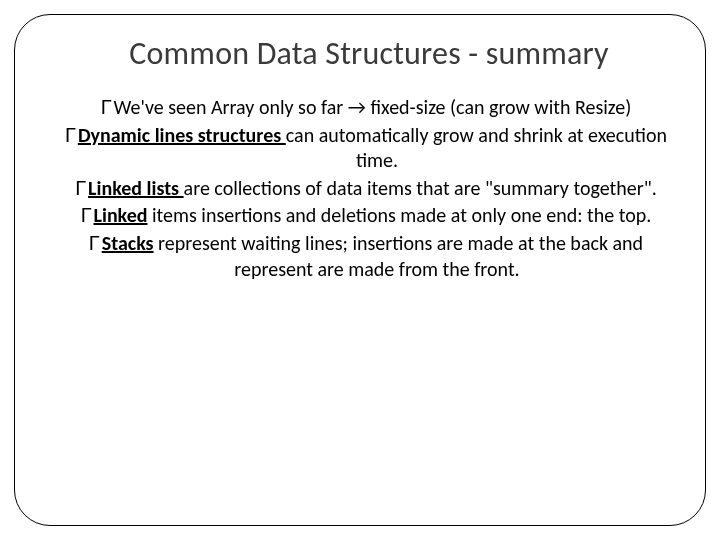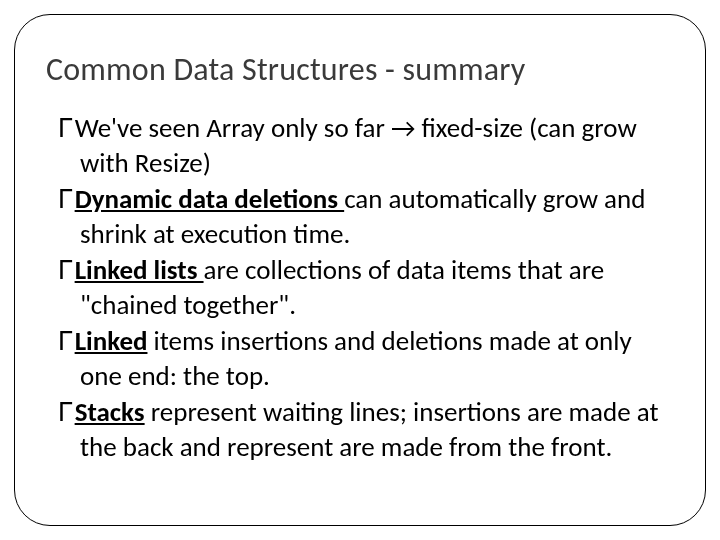--- a/index.html
+++ b/index.html
@@ -8,21 +8,22 @@
     width: 720px;
     height: 540px;
     background: #fff;
     font-family: Calibri, "Segoe UI", Arial, sans-serif;
   }
   .slide {
     box-sizing: border-box;
     width: 720px;
     height: 540px;
     position: relative;
-    padding: 36px 28px 20px 28px;
+    padding: 20px 28px 20px 28px;
+    text-align: center;
   }
   .frame {
     position: absolute;
     left: 14px;
     right: 14px;
     top: 14px;
     bottom: 14px;
     border: 1.5px solid #000;
     border-radius: 36px;
     pointer-events: none;
@@ -31,21 +32,21 @@
     font-size: 32px;
     color: #3a3a3a;
     font-weight: 400;
     margin: 14px 0 22px 18px;
     letter-spacing: 0.2px;
   }
   .bullets {
     margin: 0 18px 0 30px;
   }
   .bullet {
-    font-size: 27px;
+    font-size: 20px;
     line-height: 1.28;
     color: #000;
     margin: 0 0 2px 0;
     text-indent: -22px;
     padding-left: 22px;
   }
   .bullet::before {
     content: "\1F50A";
     content: "";
   }
@@ -64,25 +65,25 @@
 
   <div class="title">Common Data Structures - summary</div>
 
   <div class="bullets">
 
     <p class="bullet">
       <span class="bullet-glyph">Г</span><span>We've seen Array only so far </span><span>→</span><span> fixed-size (can grow with Resize)</span>
     </p>
 
     <p class="bullet">
-      <span class="bullet-glyph">Г</span><span class="b u">Dynamic data deletions </span><span>can automatically grow and shrink at execution time.</span>
+      <span class="bullet-glyph">Г</span><span class="b u">Dynamic lines structures </span><span>can automatically grow and shrink at execution time.</span>
     </p>
 
     <p class="bullet">
-      <span class="bullet-glyph">Г</span><span class="b u">Linked lists </span><span>are collections of data items that are "chained together".</span>
+      <span class="bullet-glyph">Г</span><span class="b u">Linked lists </span><span>are collections of data items that are "summary together".</span>
     </p>
 
     <p class="bullet">
       <span class="bullet-glyph">Г</span><span class="b u">Linked</span><span> items insertions and deletions made at only one end: the top.</span>
     </p>
 
     <p class="bullet">
       <span class="bullet-glyph">Г</span><span class="b u">Stacks</span><span> represent waiting lines; insertions are made at the back and represent are made from the front.</span>
     </p>
 

